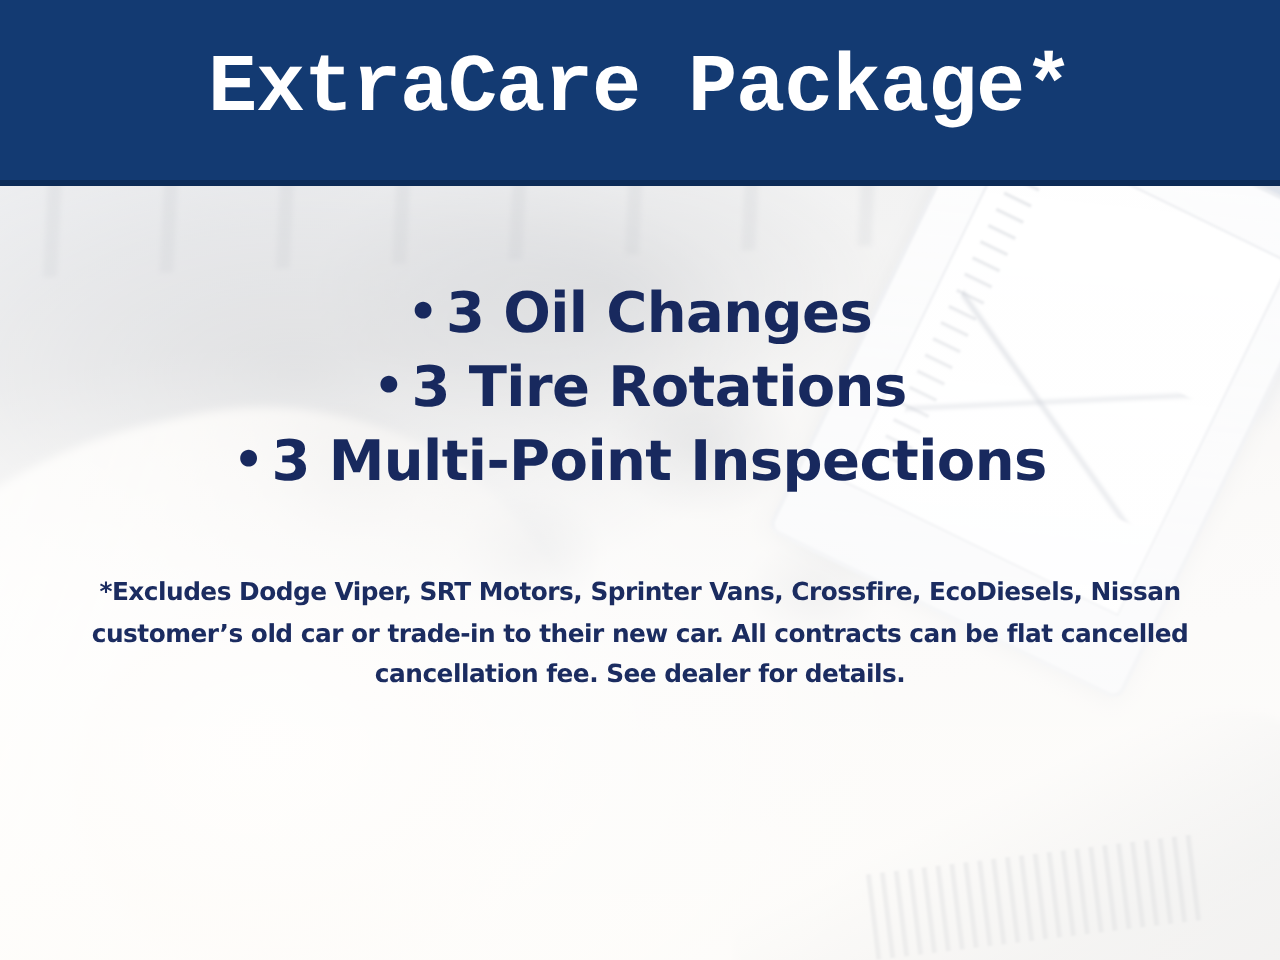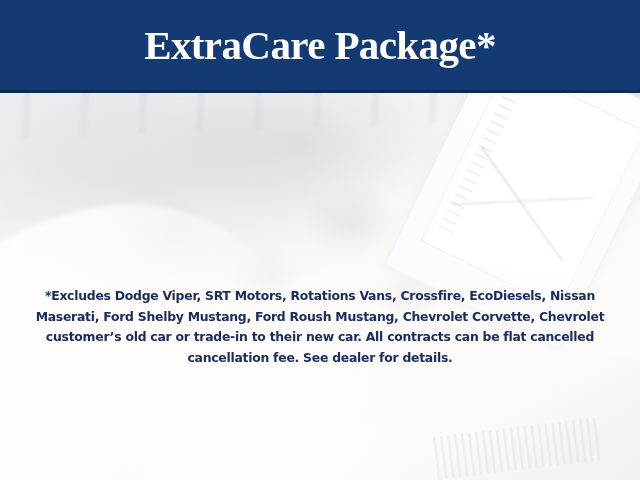--- a/index.html
+++ b/index.html
@@ -210,21 +210,21 @@
   .header-title {
     position: absolute;
     left: 0;
     top: 0;
     width: 100%;
     height: 90px;
     display: flex;
     align-items: center;
     justify-content: center;
     color: #ffffff;
-    font-family: Liberation Serif, serif;
+    font-family: Liberation Mono, monospace;
     font-weight: bold;
     font-size: 41px;
     letter-spacing: -0.6px;
     z-index: 6;
     white-space: nowrap;
   }
 
   
   .benefits {
     position: absolute;
@@ -290,21 +290,31 @@
     <div class="bg-lowright">
     </div>
     <div class="bg-lowright-grill"></div>
     <div class="bg-wash"></div>
   </div>
 
   <div class="header-band"></div>
   <div class="header-rule"></div>
   <div class="header-title">ExtraCare Package*</div>
 
+  <div class="benefits">
+    <div class="benefit-row">
+      <span class="benefit-bullet">•</span><span>3 Oil Changes</span>
+    </div>
+    <div class="benefit-row">
+      <span class="benefit-bullet">•</span><span>3 Tire Rotations</span>
+    </div>
+    <div class="benefit-row">
+      <span class="benefit-bullet">•</span><span>3 Multi-Point Inspections</span>
+    </div>
+  </div>
 
   <div class="disclaimer">
-    <div class="disclaimer-line">*Excludes Dodge Viper, SRT Motors, Rotations Vans, Crossfire, EcoDiesels, Nissan</div>
-    <div class="disclaimer-line">Maserati, Ford Shelby Mustang, Ford Roush Mustang, Chevrolet Corvette, Chevrolet</div>
+    <div class="disclaimer-line">*Excludes Dodge Viper, SRT Motors, Sprinter Vans, Crossfire, EcoDiesels, Nissan</div>
     <div class="disclaimer-line">customer’s old car or trade-in to their new car. All contracts can be flat cancelled</div>
     <div class="disclaimer-line">cancellation fee. See dealer for details.</div>
   </div>
 
 </div>
 
 </body></html>

